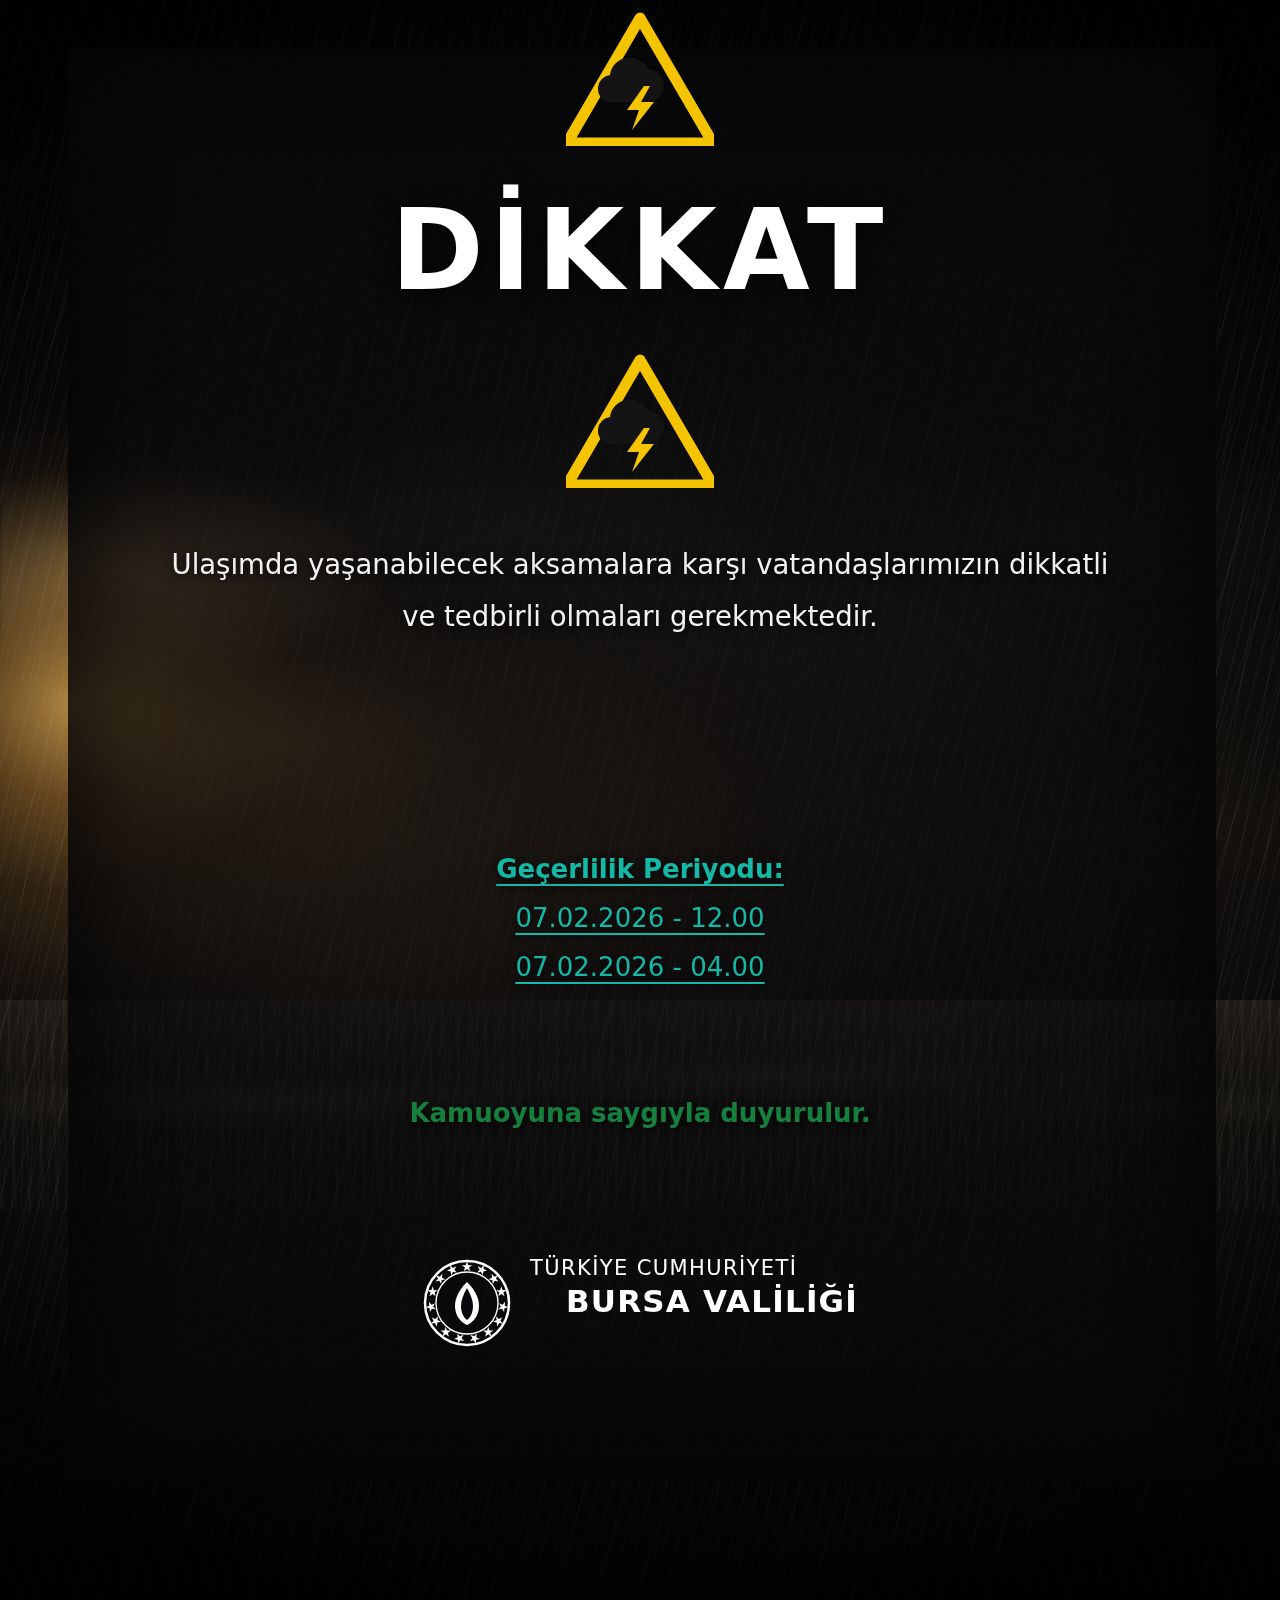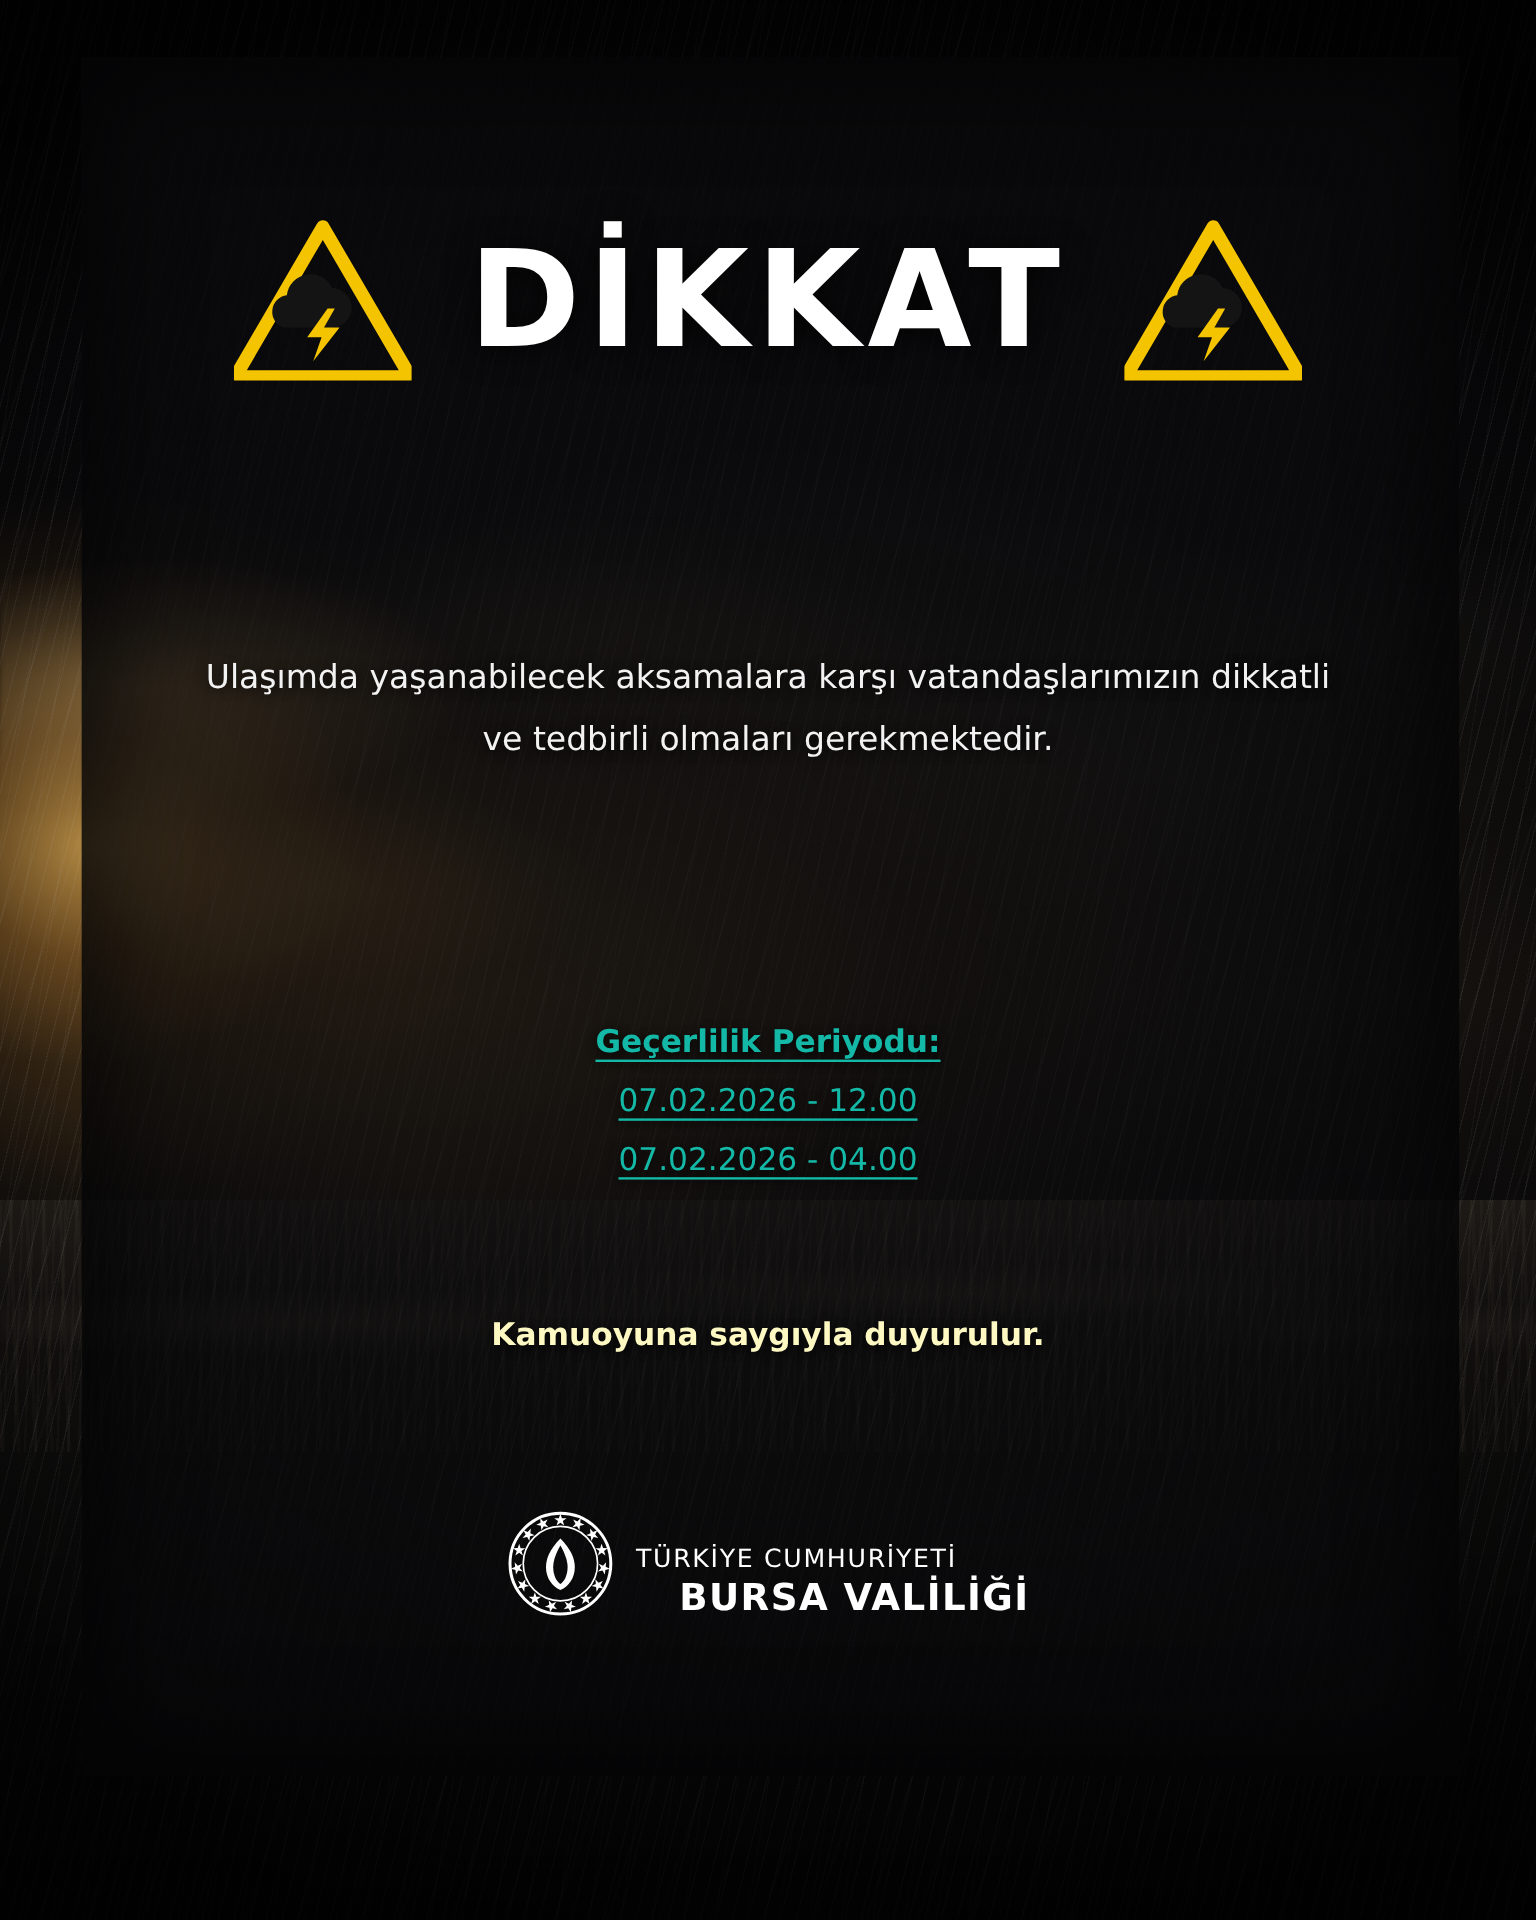--- a/index.html
+++ b/index.html
@@ -119,20 +119,21 @@
   
   .header {
     position: absolute;
     left: 0; right: 0;
     top: 160px;
     height: 180px;
     display: flex;
     align-items: center;
     justify-content: center;
     gap: 48px;
+    flex-direction: column;
   }
   .warn-sign {
     width: 148px;
     height: 134px;
     position: relative;
     flex: none;
   }
   .warn-sign svg { display: block; }
   .title {
     font-size: 112px;
@@ -181,32 +182,32 @@
   }
   .validity .line.head { font-weight: 700; }
 
   .closing {
     position: absolute;
     left: 0; right: 0;
     top: 1098px;
     text-align: center;
     font-size: 26px;
     font-weight: 700;
-    color: #fef9c3;
+    color: #15803d;
     text-shadow: 0 2px 10px rgba(0,0,0,0.85);
     font-family: "DejaVu Sans", "Liberation Sans", sans-serif;
   }
 
   
   .footer {
     position: absolute;
     left: 0; right: 0;
     top: 1258px;
     display: flex;
-    align-items: flex-end;
+    align-items: flex-start;
     justify-content: center;
     gap: 18px;
   }
   .emblem { width: 90px; height: 90px; flex: none; }
   .emblem svg { display: block; }
   .footer-text { text-align: left; line-height: 1; }
   .footer-top {
     font-size: 21px;
     letter-spacing: 1.4px;
     color: #ffffff;

